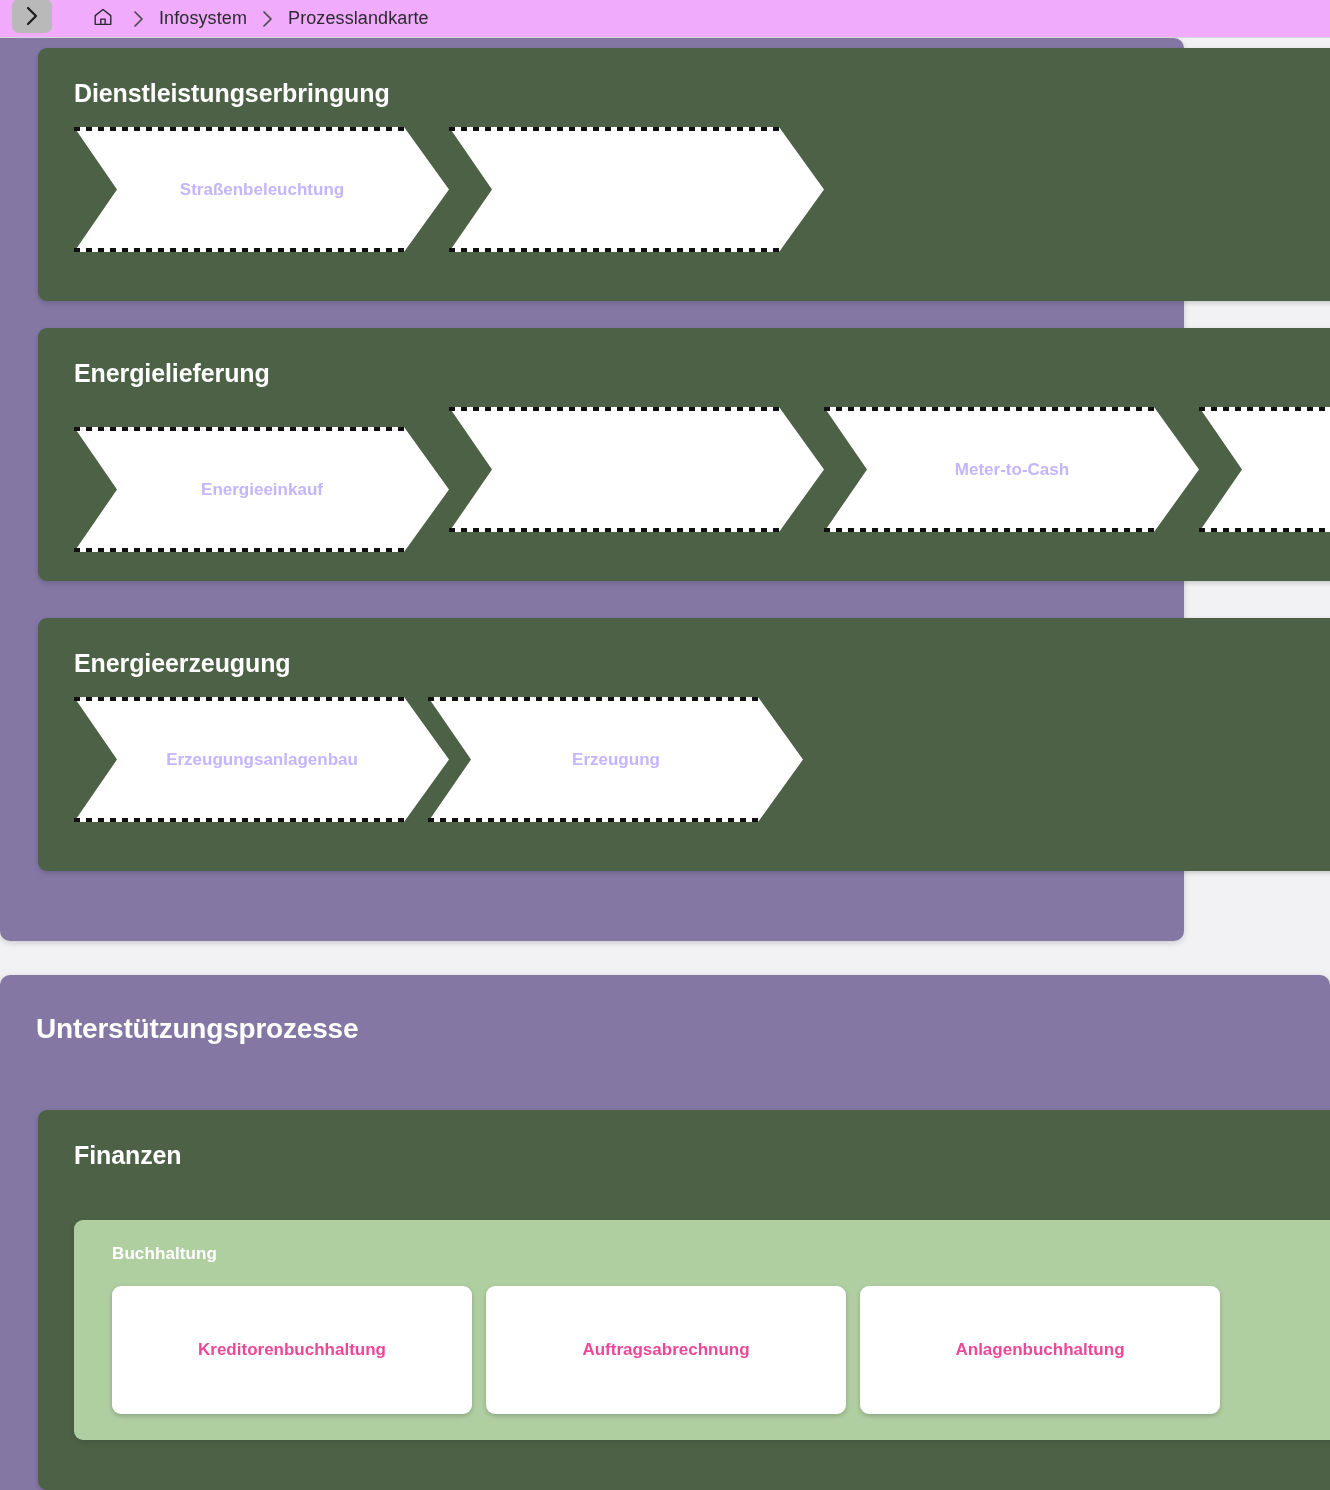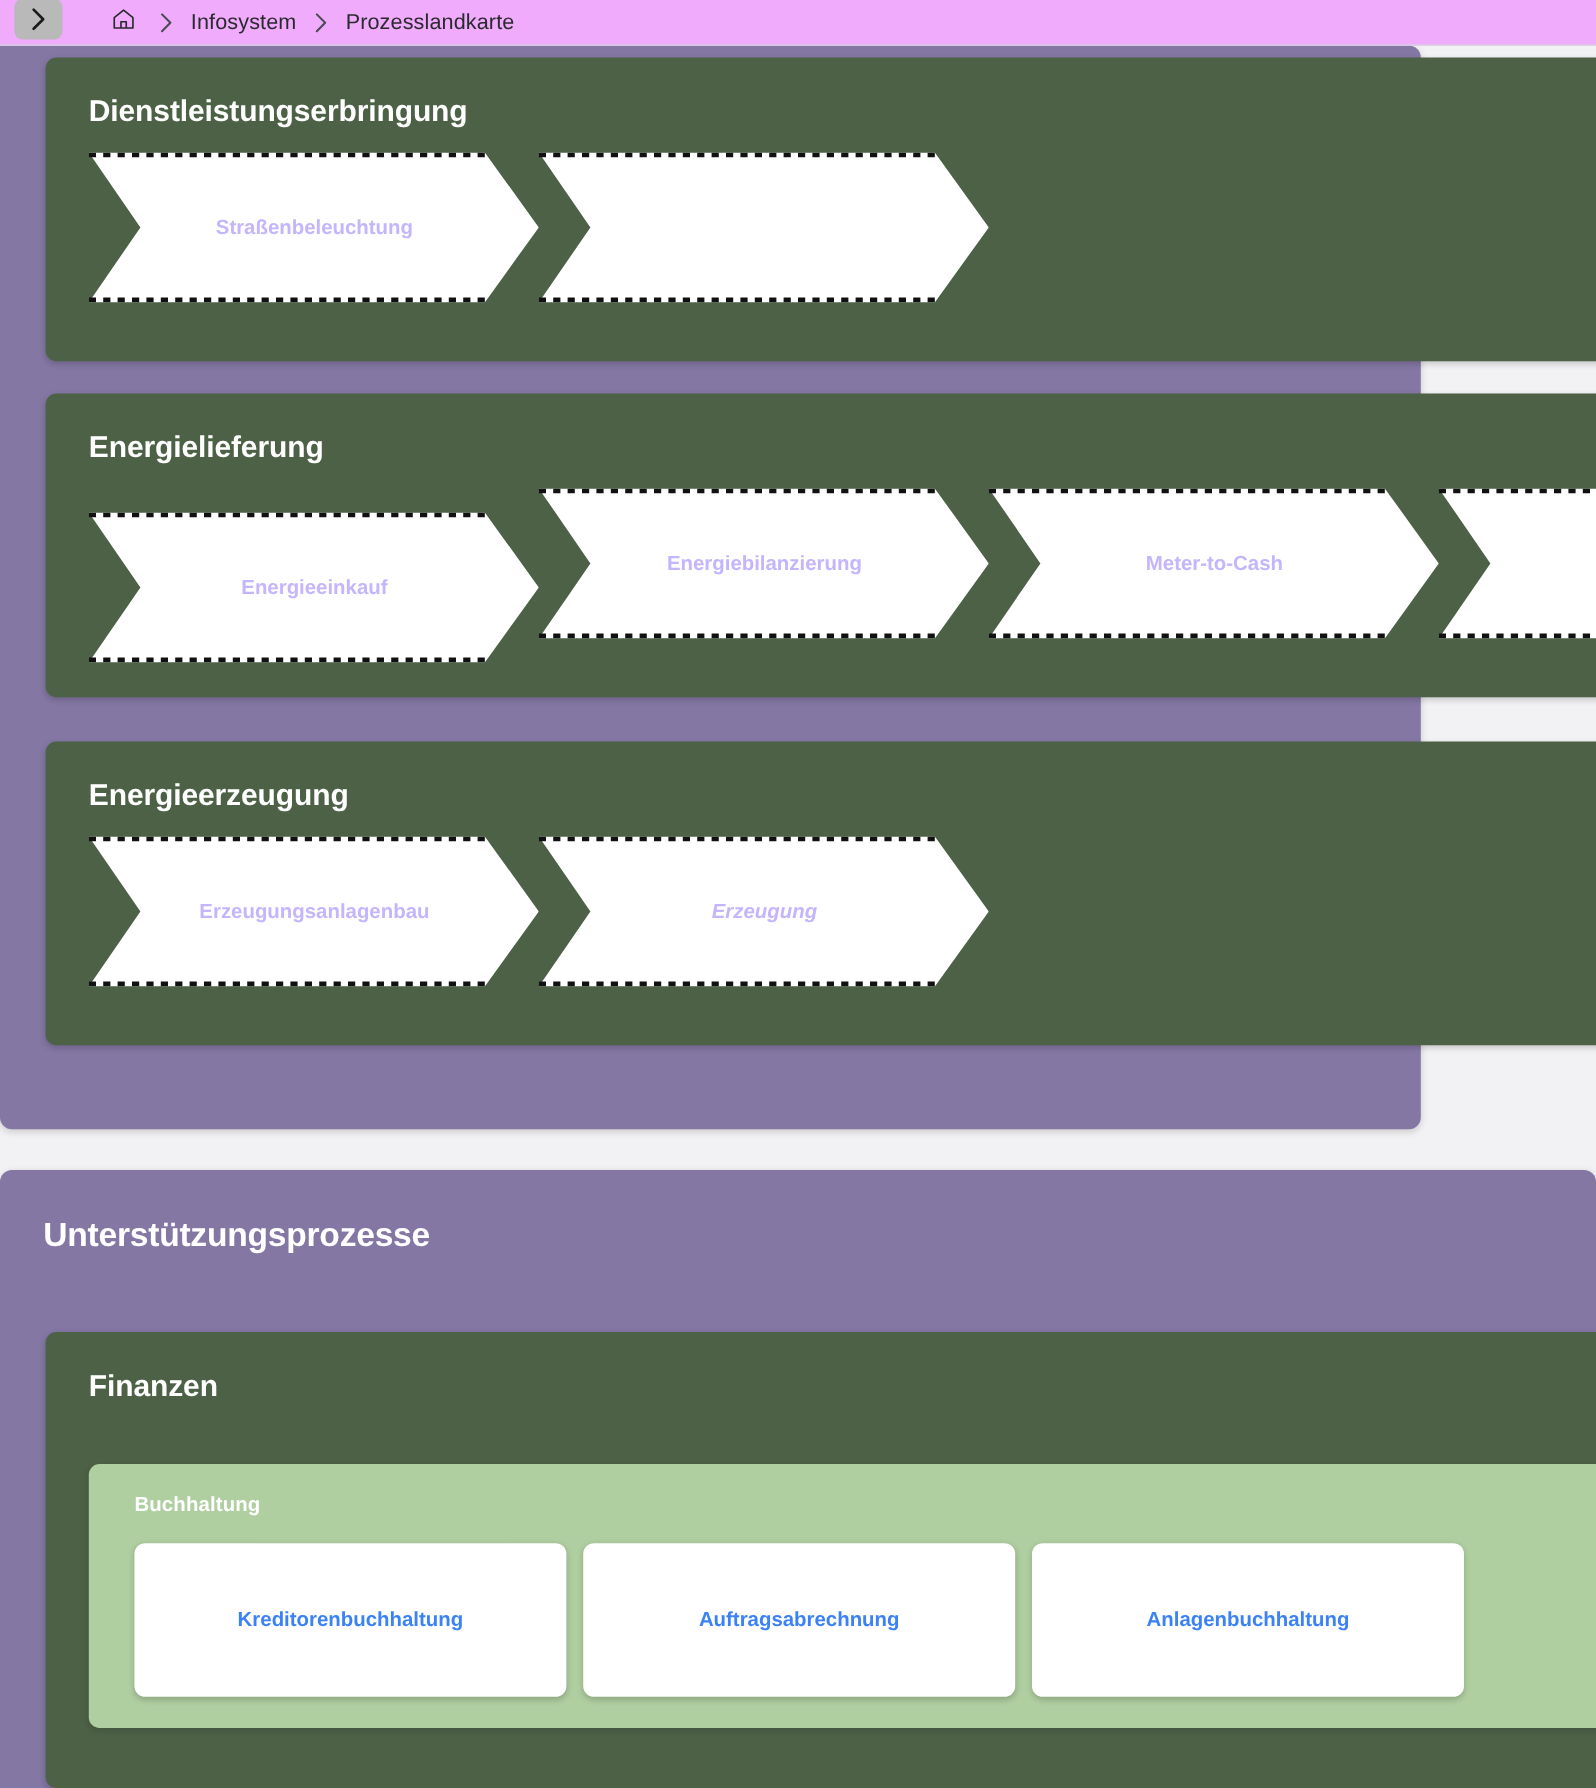--- a/index.html
+++ b/index.html
@@ -165,21 +165,21 @@
     width: 360px;
     height: 128px;
     background: #ffffff;
     border-radius: 9px;
     box-shadow: 0 2px 5px rgba(0,0,0,0.20);
     display: flex;
     align-items: center;
     justify-content: center;
     font-size: 17px;
     font-weight: 600;
-    color: #3b82f6;
+    color: #ec4899;
     text-align: center;
     cursor: pointer;
     flex: 0 0 auto;
   }
 </style>
 </head>
 <body>
 
 <div class="breadcrumb-bar">
   <div class="nav-toggle">
@@ -251,21 +251,20 @@
           <path d="M0,123 L330,123" stroke="#111" stroke-width="4" stroke-dasharray="6 6"></path>
         </svg>
         <div class="chev-label">Energieeinkauf</div>
       </div>
       <div class="chev" style="left:375px;">
         <svg class="chev-svg" viewBox="0 0 375 125" preserveAspectRatio="none">
           <path d="M0,0 L330,0 L375,62.5 L330,125 L0,125 L43,62.5 Z" fill="#ffffff"></path>
           <path d="M0,2 L330,2" stroke="#111" stroke-width="4" stroke-dasharray="6 6"></path>
           <path d="M0,123 L330,123" stroke="#111" stroke-width="4" stroke-dasharray="6 6"></path>
         </svg>
-        <div class="chev-label">Energiebilanzierung</div>
       </div>
       <div class="chev" style="left:750px;">
         <svg class="chev-svg" viewBox="0 0 375 125" preserveAspectRatio="none">
           <path d="M0,0 L330,0 L375,62.5 L330,125 L0,125 L43,62.5 Z" fill="#ffffff"></path>
           <path d="M0,2 L330,2" stroke="#111" stroke-width="4" stroke-dasharray="6 6"></path>
           <path d="M0,123 L330,123" stroke="#111" stroke-width="4" stroke-dasharray="6 6"></path>
         </svg>
         <div class="chev-label">Meter-to-Cash</div>
       </div>
       <div class="chev" style="left:1125px;">
@@ -283,21 +282,21 @@
     <div class="green-title">Energieerzeugung</div>
     <div class="chev-row">
       <div class="chev" style="left:0px;">
         <svg class="chev-svg" viewBox="0 0 375 125" preserveAspectRatio="none">
           <path d="M0,0 L330,0 L375,62.5 L330,125 L0,125 L43,62.5 Z" fill="#ffffff"></path>
           <path d="M0,2 L330,2" stroke="#111" stroke-width="4" stroke-dasharray="6 6"></path>
           <path d="M0,123 L330,123" stroke="#111" stroke-width="4" stroke-dasharray="6 6"></path>
         </svg>
         <div class="chev-label">Erzeugungsanlagenbau</div>
       </div>
-      <div class="chev" style="left:375px;font-style:italic;">
+      <div class="chev" style="left:354px;">
         <svg class="chev-svg" viewBox="0 0 375 125" preserveAspectRatio="none">
           <path d="M0,0 L330,0 L375,62.5 L330,125 L0,125 L43,62.5 Z" fill="#ffffff"></path>
           <path d="M0,2 L330,2" stroke="#111" stroke-width="4" stroke-dasharray="6 6"></path>
           <path d="M0,123 L330,123" stroke="#111" stroke-width="4" stroke-dasharray="6 6"></path>
         </svg>
         <div class="chev-label">Erzeugung</div>
       </div>
     </div>
   </div>
 

